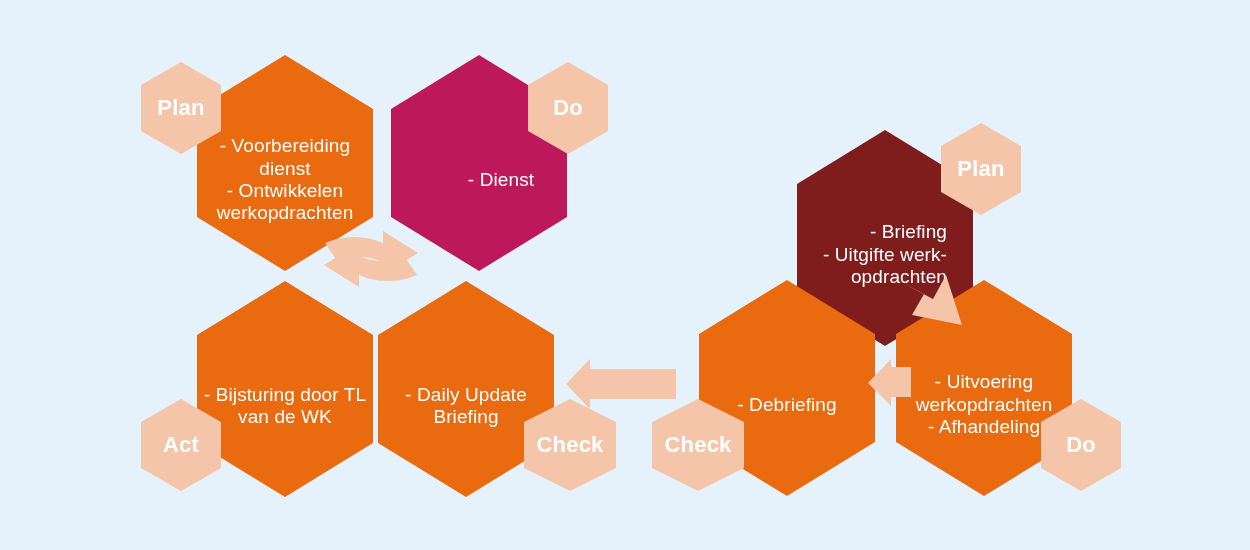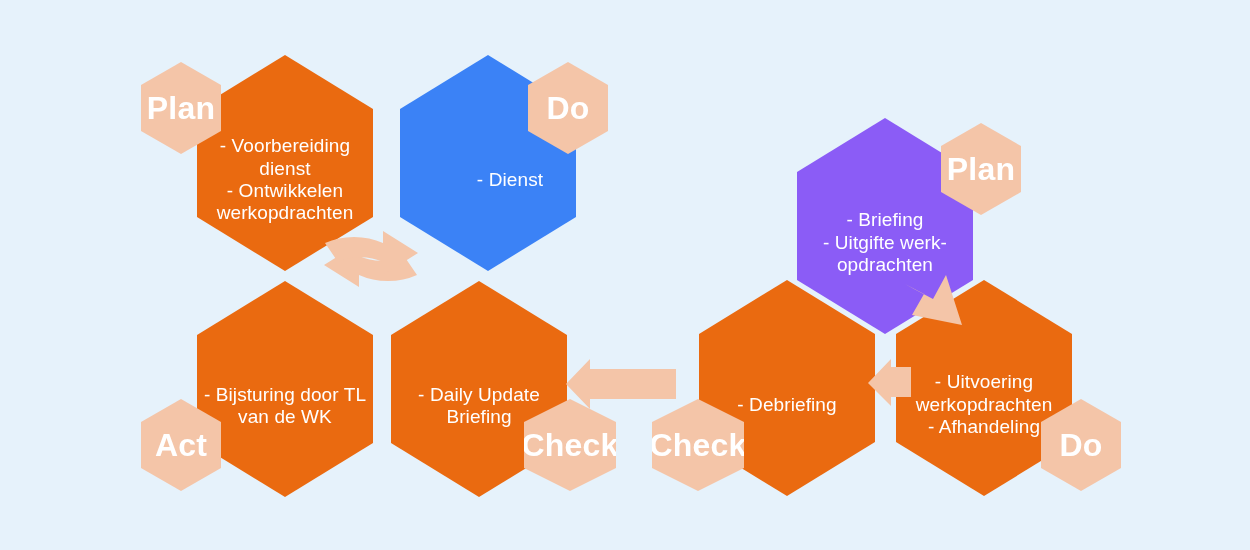--- a/index.html
+++ b/index.html
@@ -41,21 +41,21 @@
   .hex-main .hex-text {
     font-size: 19px;
     line-height: 1.18;
     font-weight: 400;
     padding: 0 4px;
     letter-spacing: 0.1px;
     white-space: pre-line;
     margin-top: 34px;
   }
   .hex-label .hex-text {
-    font-size: 32px;
+    font-size: 22px;
     font-weight: bold;
     letter-spacing: 0.2px;
   }
   .arrow-layer {
     position: absolute;
     left: 0;
     top: 0;
     width: 1250px;
     height: 550px;
     pointer-events: none;
@@ -76,47 +76,47 @@
     <span class="hex-text">- Voorbereiding
 dienst
 - Ontwikkelen
 werkopdrachten</span>
   </div>
 
   <div class="hex hex-label z-top" style="left: 528px; top: 62px; width: 80px; height: 92px; background: rgb(244, 197, 168); color: rgb(255, 255, 255);">
     <span class="hex-text">Do</span>
   </div>
 
-  <div class="hex hex-main z-mid" style="left: 400px; top: 55px; width: 176px; height: 216px; background: #3b82f6; color: rgb(255, 255, 255); padding-left: 44px;">
+  <div class="hex hex-main z-mid" style="left: 391px; top: 55px; width: 176px; height: 216px; background: #be185d; color: rgb(255, 255, 255); padding-left: 44px;">
     <span class="hex-text">- Dienst</span>
   </div>
 
   <div class="hex hex-main z-mid" style="left: 197px; top: 281px; width: 176px; height: 216px; background: rgb(234, 106, 16); color: rgb(255, 255, 255);">
     <span class="hex-text">- Bijsturing door TL
 van de WK</span>
   </div>
 
   <div class="hex hex-label z-top" style="left: 141px; top: 399px; width: 80px; height: 92px; background: rgb(244, 197, 168); color: rgb(255, 255, 255);">
     <span class="hex-text">Act</span>
   </div>
 
   <div class="hex hex-label z-top" style="left: 524px; top: 399px; width: 92px; height: 92px; background: rgb(244, 197, 168); color: rgb(255, 255, 255);">
     <span class="hex-text">Check</span>
   </div>
 
-  <div class="hex hex-main z-mid" style="left: 391px; top: 281px; width: 176px; height: 216px; background: rgb(234, 106, 16); color: rgb(255, 255, 255);">
+  <div class="hex hex-main z-mid" style="left: 378px; top: 281px; width: 176px; height: 216px; background: rgb(234, 106, 16); color: rgb(255, 255, 255);">
     <span class="hex-text">- Daily Update
 Briefing</span>
   </div>
 
   <div class="hex hex-label z-top" style="left: 941px; top: 123px; width: 80px; height: 92px; background: rgb(244, 197, 168); color: rgb(255, 255, 255);">
     <span class="hex-text">Plan</span>
   </div>
 
-  <div class="hex hex-main z-mid" style="left: 797px; top: 118px; width: 176px; height: 216px; background: #8b5cf6; color: rgb(255, 255, 255);">
+  <div class="hex hex-main z-mid" style="left: 797px; top: 130px; width: 176px; height: 216px; background: #7f1d1d; color: rgb(255, 255, 255); text-align: right;">
     <span class="hex-text">- Briefing
 - Uitgifte werk-
 opdrachten</span>
   </div>
 
   <div class="hex hex-label z-top" style="left: 1041px; top: 399px; width: 80px; height: 92px; background: rgb(244, 197, 168); color: rgb(255, 255, 255);">
     <span class="hex-text">Do</span>
   </div>
 
   <div class="hex hex-main z-mid" style="left: 896px; top: 280px; width: 176px; height: 216px; background: rgb(234, 106, 16); color: rgb(255, 255, 255);">

